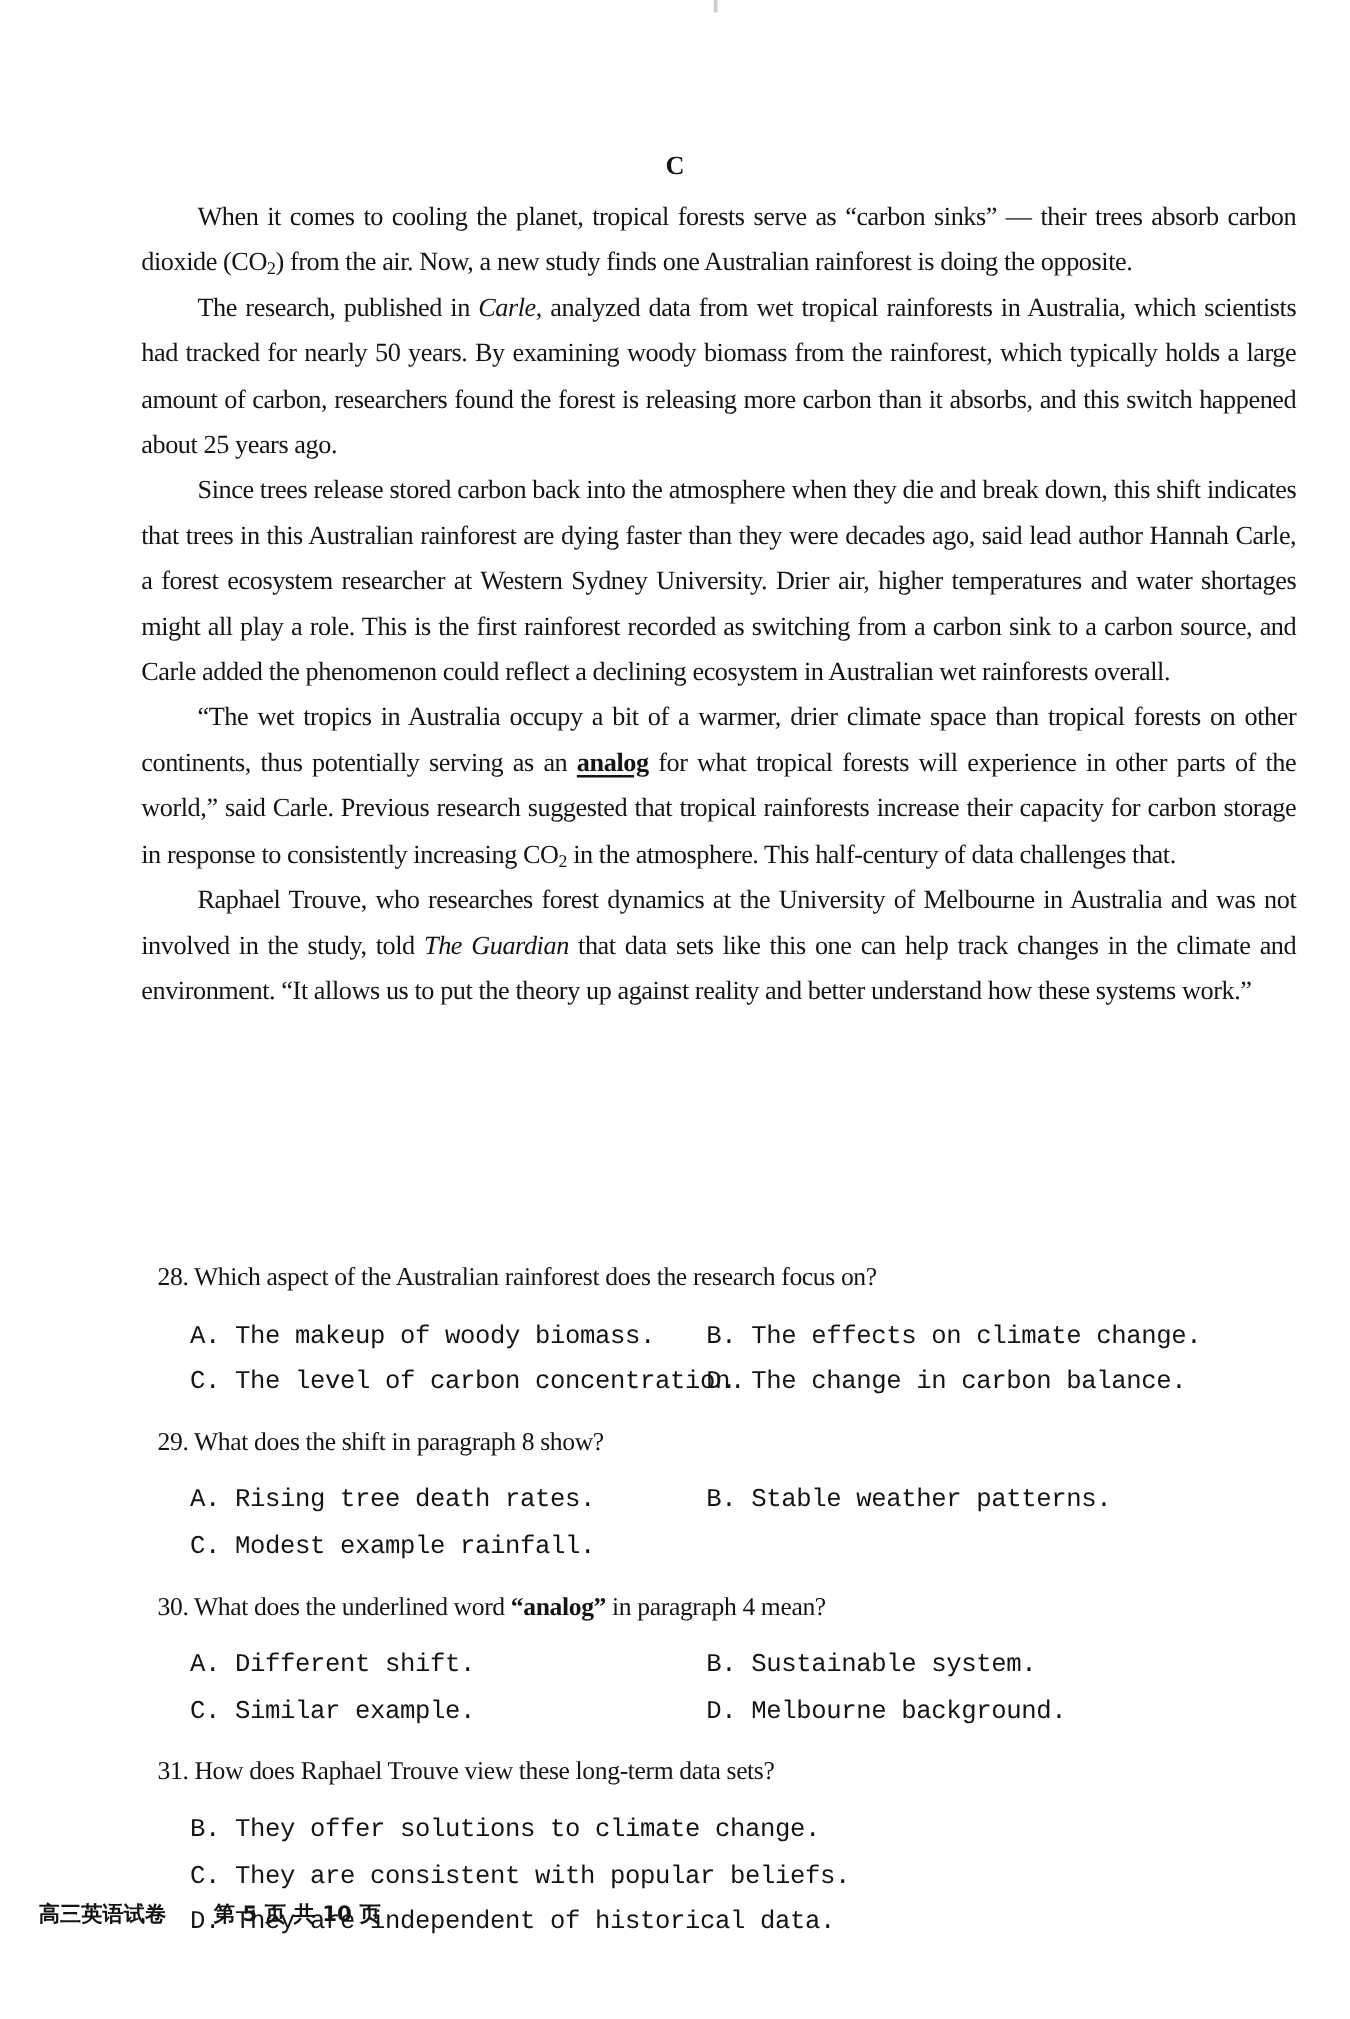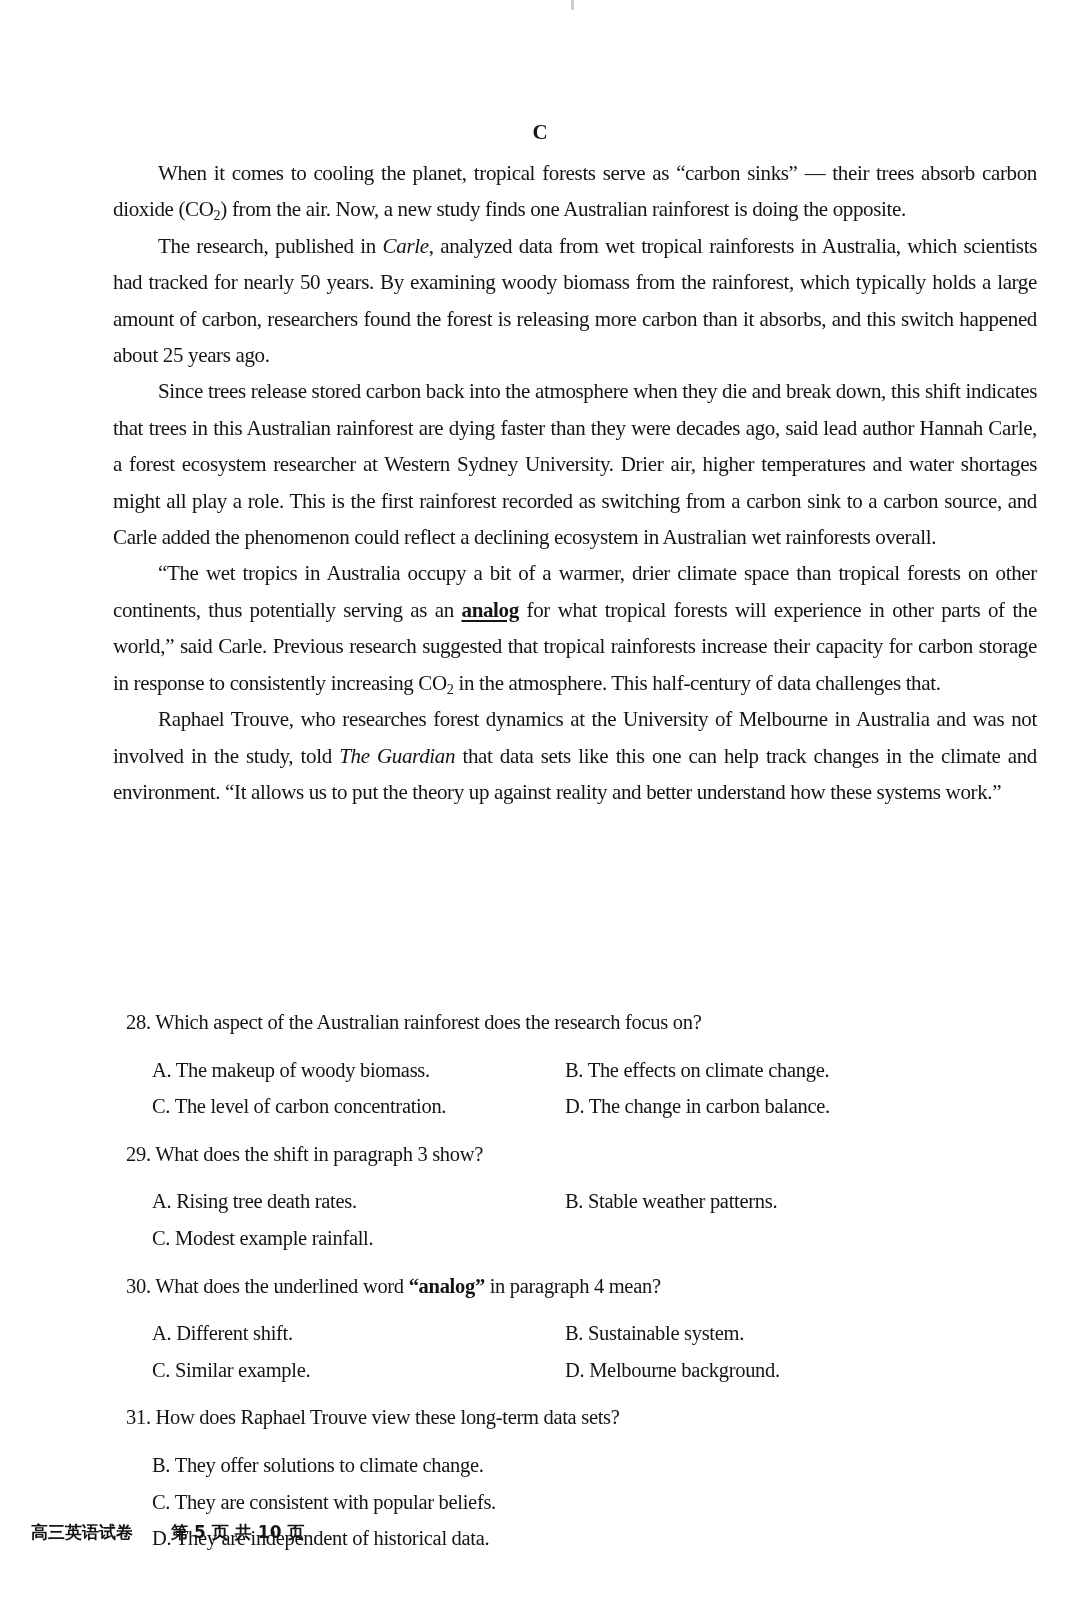--- a/index.html
+++ b/index.html
@@ -22,21 +22,21 @@
   .passage em { font-style: italic; }
   .passage u.key { font-weight: bold; text-decoration: underline; text-underline-offset: 3px; text-decoration-thickness: 2px; }
   .questions {
     position: absolute; left: 115px; top: 993px; width: 920px;
     font-size: 20.5px; line-height: 36.6px; letter-spacing: -0.3px;
   }
   .q-stem { margin: 11px; }
   .q-stem b { font-weight: bold; }
   .opts { margin: 0 0 0 37px; display: grid; grid-template-columns: 413px 420px; }
   .opts.single { grid-template-columns: 840px; }
-  .opt { white-space: nowrap; }
+  .opt { white-space: nowrap; font-family: Liberation Mono, monospace; }
   .footer {
     position: absolute; left: 0; width: 1080px; top: 1519px;
     text-align: left; font-family: "DejaVu Sans", sans-serif;
     font-size: 17px; font-weight: bold; line-height: 26px; padding-left: 28px; box-sizing: border-box;
   }
   .footer span { margin: 0 3px; }
   .footer .gap { display: inline-block; width: 26px; }
   sub { font-size: 0.68em; line-height: 0; vertical-align: -0.25em; }
 </style>
 </head>
@@ -66,21 +66,21 @@
         <span class="opt">A. The makeup of woody biomass.</span>
         <span class="opt">B. The effects on climate change.</span>
         <span class="opt">C. The level of carbon concentration.</span>
         <span class="opt">D. The change in carbon balance.</span>
       </div>
     </div>
 
     <div>
       <p class="q-stem">
         <span>29.</span>
-        <span>What does the shift in paragraph 3 show?</span>
+        <span>What does the shift in paragraph 8 show?</span>
       </p>
       <div class="opts">
         <span class="opt">A. Rising tree death rates.</span>
         <span class="opt">B. Stable weather patterns.</span>
         <span class="opt">C. Modest example rainfall.</span>
       </div>
     </div>
 
     <div>
       <p class="q-stem">

